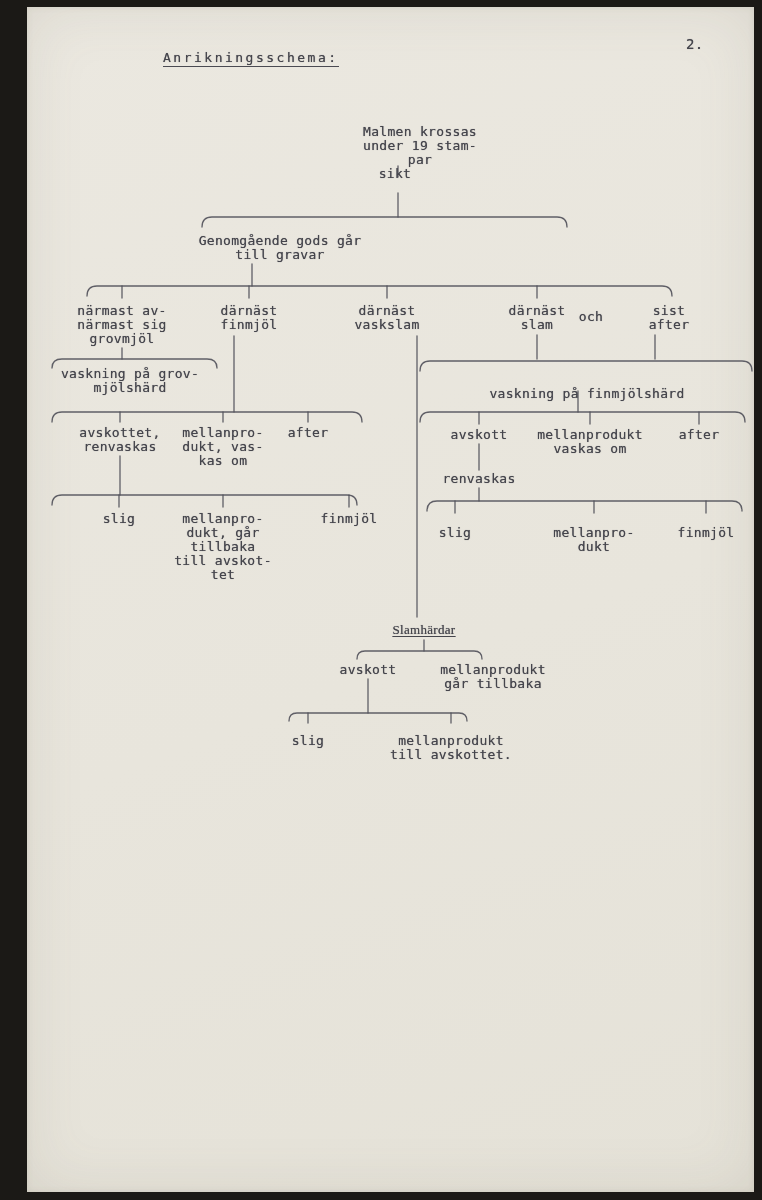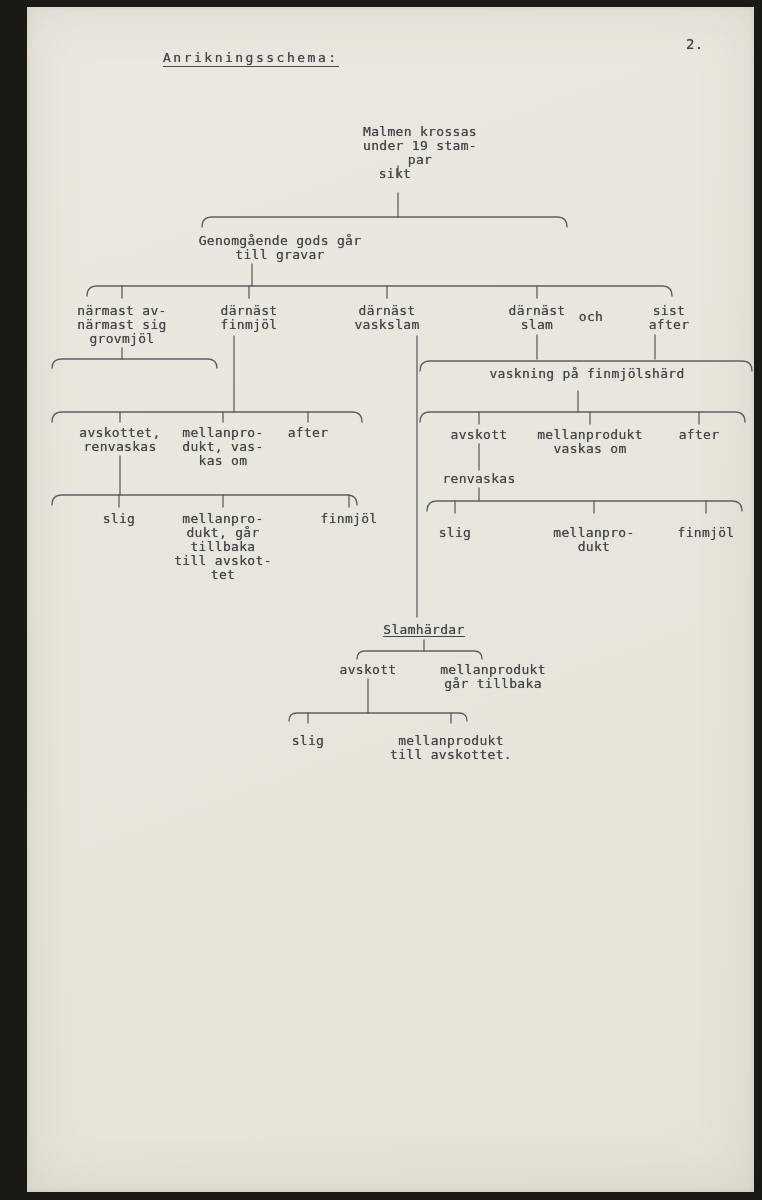--- a/index.html
+++ b/index.html
@@ -132,56 +132,60 @@
   <div class="node" style="left:510px; top:297px;">
       <div>därnäst</div>
       <div>slam</div>
     </div>
   <div class="node" style="left:564px; top:283px;margin-top:20px;">och</div>
   <div class="node" style="left:628px; top:297px;margin-left:14px;">
       <div>sist</div>
       <div>after</div>
     </div>
 
+  <div class="node" style="left:103px; top:360px;">
+      <div>vaskning på grov-</div>
+      <div>mjölshärd</div>
+    </div>
   <div class="node" style="left:93px;  top:419px;">
       <div>avskottet,</div>
       <div>renvaskas</div>
     </div>
   <div class="node" style="left:196px; top:419px;">
       <div>mellanpro-</div>
       <div>dukt, vas-</div>
       <div>kas om</div>
     </div>
   <div class="node" style="left:281px; top:419px;">after</div>
   <div class="node" style="left:92px;  top:505px;">slig</div>
   <div class="node" style="left:196px; top:505px;">
       <div>mellanpro-</div>
       <div>dukt, går</div>
       <div>tillbaka</div>
       <div>till avskot-</div>
       <div>tet</div>
     </div>
   <div class="node" style="left:322px; top:505px;">finmjöl</div>
 
-  <div class="node" style="left:560px; top:360px;">vaskning på finmjölshärd</div>
+  <div class="node" style="left:560px; top:380px;">vaskning på finmjölshärd</div>
   <div class="node" style="left:452px; top:421px;">avskott</div>
   <div class="node" style="left:563px; top:421px;">
       <div>mellanprodukt</div>
       <div>vaskas om</div>
     </div>
   <div class="node" style="left:672px; top:421px;">after</div>
   <div class="node" style="left:452px; top:465px;">renvaskas</div>
   <div class="node" style="left:428px; top:519px;">slig</div>
   <div class="node" style="left:567px; top:519px;">
       <div>mellanpro-</div>
       <div>dukt</div>
     </div>
   <div class="node" style="left:679px; top:519px;">finmjöl</div>
 
-  <div class="node underline" style="left:397px; top:616px;">Slamhärdar</div>
+  <div class="node underline" style="left:397px; top:616px;font-family:Liberation Serif, serif;">Slamhärdar</div>
   <div class="node" style="left:341px; top:656px;">avskott</div>
   <div class="node" style="left:466px; top:656px;">
       <div>mellanprodukt</div>
       <div>går tillbaka</div>
     </div>
   <div class="node" style="left:281px; top:727px;">slig</div>
   <div class="node" style="left:424px; top:727px;">
       <div>mellanprodukt</div>
       <div>till avskottet.</div>
     </div>

